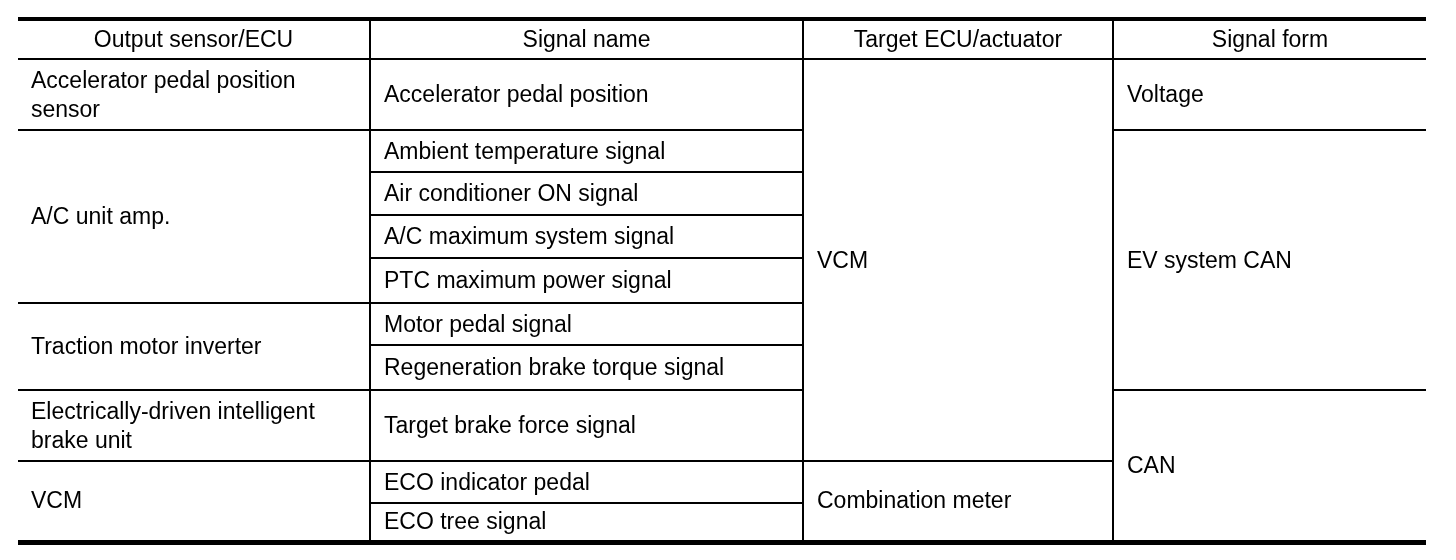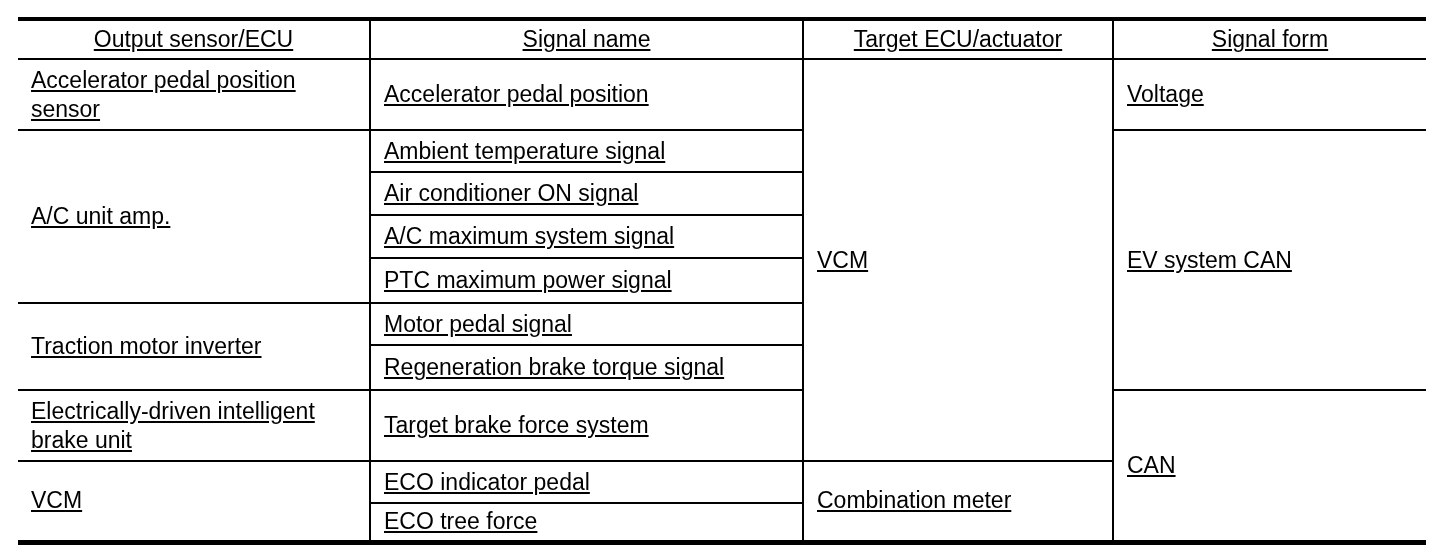--- a/index.html
+++ b/index.html
@@ -20,21 +20,20 @@
     top: 17px;
     width: 1408px;
     border-collapse: collapse;
     table-layout: fixed;
     border-top: 4px solid #000;
     border-bottom: 5px solid #000;
     border-left: hidden;
     border-right: hidden;
     font-size: 23px;
     line-height: 1.26;
-    text-decoration: underline;
   }
   th, td {
     border: 2px solid #000;
     vertical-align: middle;
     padding: 2px 10px 2px 13px;
     text-align: left;
     overflow: hidden;
   }
   th {
     text-align: center;
@@ -89,25 +88,25 @@
     </tr>
     <tr class="r-s3">
       <td rowspan="2">Traction motor inverter</td>
       <td>Motor pedal signal</td>
     </tr>
     <tr class="r-s2">
       <td>Regeneration brake torque signal</td>
     </tr>
     <tr class="r-d">
       <td>Electrically-driven intelligent brake unit</td>
-      <td>Target brake force system</td>
+      <td>Target brake force signal</td>
       <td rowspan="3">CAN</td>
     </tr>
     <tr class="r-s3">
       <td rowspan="2">VCM</td>
       <td>ECO indicator pedal</td>
       <td rowspan="2">Combination meter</td>
     </tr>
     <tr class="r-s4">
-      <td>ECO tree force</td>
+      <td>ECO tree signal</td>
     </tr>
   </tbody>
 </table>
 
 </body></html>

